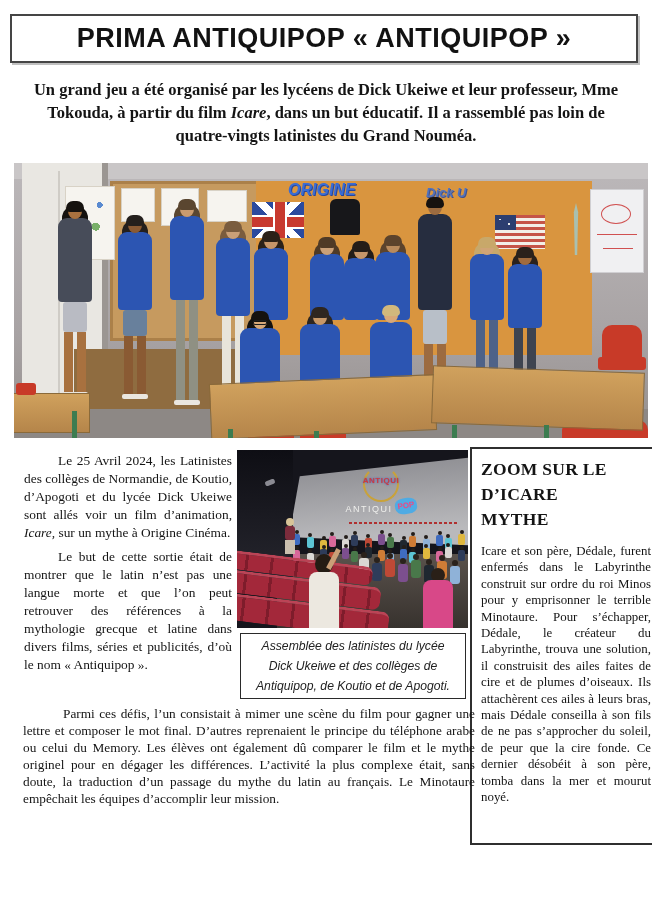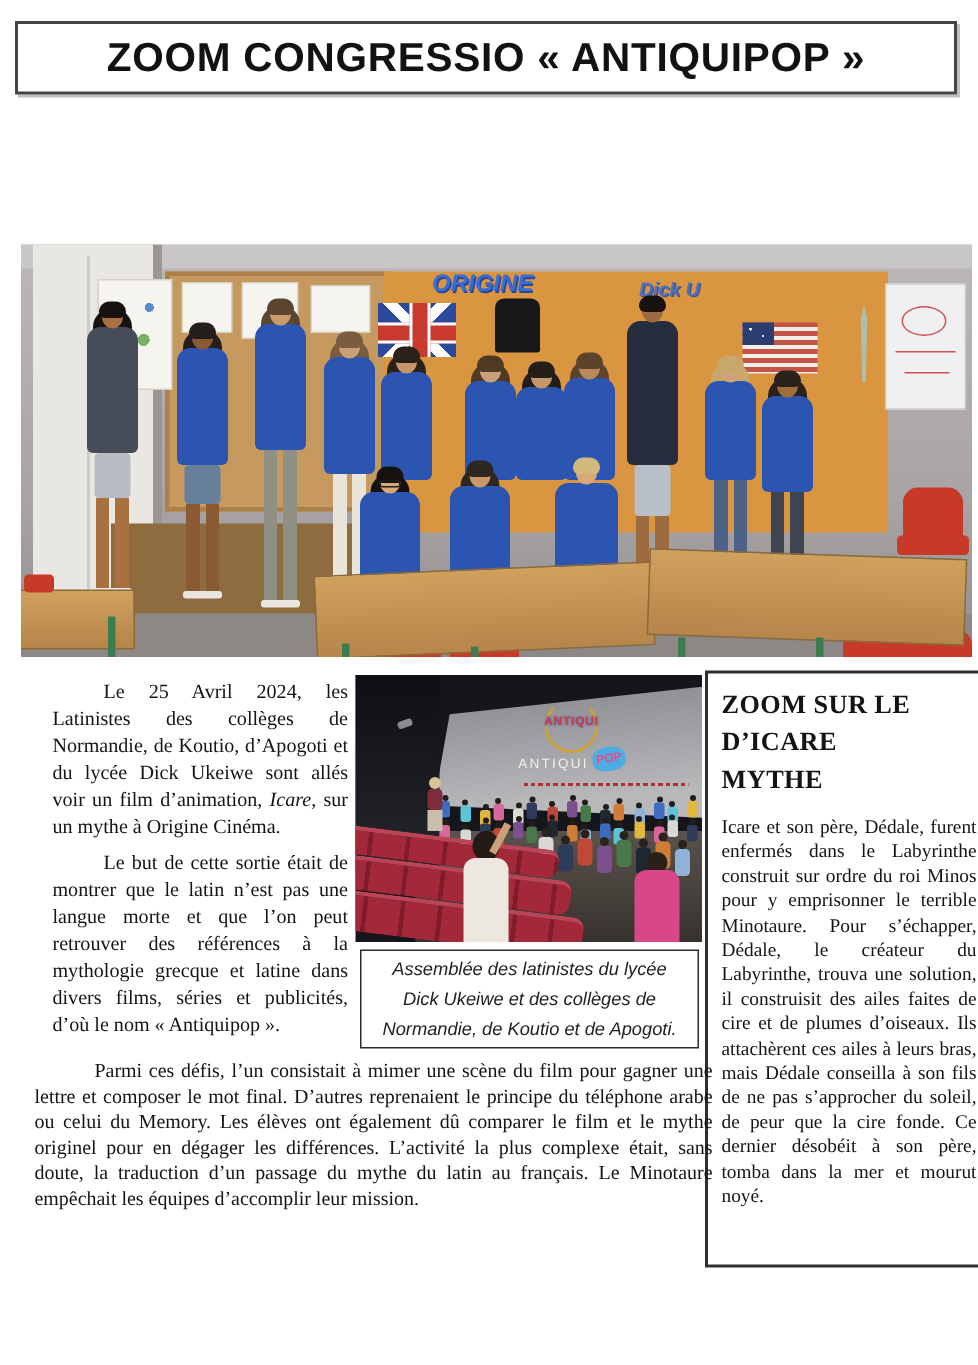--- a/index.html
+++ b/index.html
@@ -81,42 +81,43 @@
      font-size:9px;color:#efefec;letter-spacing:1.5px;}
   .ci-pop{left:52px;top:34px;width:22px;height:16px;background:#4fabe4;border-radius:40%;transform:rotate(-8deg);
      font-family:"Liberation Sans",sans-serif;font-size:8px;font-weight:bold;color:#e84b86;text-align:center;line-height:16px;}
   .ci-redline{left:6px;top:58px;width:110px;height:2px;background:repeating-linear-gradient(90deg,#b03030 0 3px,transparent 3px 5px);}
   .ci-floor{left:40px;top:104px;width:191px;height:74px;background:linear-gradient(#5a524c,#37322e);}
   .ci-seat{border-radius:8px;transform:rotate(7deg);
      background:repeating-linear-gradient(90deg,#a3283a 0 22px,#7e1c2b 22px 25px);border-top:3px solid #bb4456;}
 
   
   .leftcol{position:absolute;left:23px;top:452px;width:209px;font-size:13.4px;line-height:18px;text-align:justify;}
-  .leftcol p{margin:0 0 6px 12px;text-indent:34px;}
+  .leftcol p{margin:0 0 6px 1px;text-indent:34px;}
   .caption-box{position:absolute;left:240px;top:633px;width:226px;height:66px;border:1.5px solid #2a2a2a;
      box-sizing:border-box;display:flex;align-items:center;justify-content:center;background:#fff;}
   .caption-box .cap{font-family:"Liberation Sans","DejaVu Sans",sans-serif;font-style:italic;
      font-size:12.2px;line-height:20px;text-align:center;padding:0 8px;color:#222;}
   .zoom-box{position:absolute;left:470px;top:447px;width:192px;height:398px;border:2px solid #2f2f2f;
      box-sizing:border-box;padding:8px 9px;background:#fff;}
   .zoom-box .zh{font-size:17.5px;font-weight:bold;line-height:25px;letter-spacing:.3px;}
   .zoom-box .zb{margin-top:11px;font-size:12.9px;line-height:16.4px;text-align:justify;}
   .bottom{position:absolute;left:23px;top:705px;width:452px;font-size:13.3px;line-height:17px;text-align:justify;}
   .bottom p{margin:0 0 5px 0;text-indent:40px;}
   .bottom p.wide{width:605px;}
 </style>
 </head>
 <body>
 
 <div class="page">
 
   <div class="title-box">
-    <h1>ZOOM CONGRESSIO « ANTIQUIPOP »</h1>
-  </div>
-
+    <h1>PRIMA ANTIQUIPOP « ANTIQUIPOP »</h1>
+  </div>
+
+  <div class="intro"><span>Un grand jeu a été organisé par les lycéens de Dick Ukeiwe et leur professeur, Mme Tokouda, à partir du film </span><span class="film">Icare</span><span>, dans un but éducatif. Il a rassemblé pas loin de quatre-vingts latinistes du Grand Nouméa.</span></div>
 
   <div class="photo classroom" id="classroom">
     <div class="cr-ceiling"></div>
     <div class="cr-cabinet"></div>
     <div class="cr-cabline"></div>
     <div class="cr-doorframe"></div>
     <div class="cr-cork"></div>
     <div class="cr-poster p1" style="left:52px;top:24px;width:48px;height:72px;"></div>
     <div class="cr-poster" style="left:108px;top:26px;width:32px;height:32px;"></div>
     <div class="cr-poster" style="left:148px;top:26px;width:36px;height:36px;"></div>
@@ -444,21 +445,21 @@
           <div style="left: 2px; top: 18px; width: 30px; height: 56px; border-radius: 8px 8px 0px 0px; background: rgb(236, 232, 224);"></div>
         </div>
         <div style="left: 186px; top: 118px; width: 30px; height: 60px;">
           <div style="left: 8px; top: 0px; width: 14px; height: 14px; border-radius: 50%; background: rgb(42, 32, 24);"></div>
           <div style="left: 0px; top: 12px; width: 30px; height: 48px; border-radius: 8px 8px 0px 0px; background: rgb(216, 72, 136);"></div>
         </div>
       </div>
   </div>
 
   <div class="caption-box">
-    <div class="cap">Assemblée des latinistes du lycée Dick Ukeiwe et des collèges de Normandie, de Koutio et de Apogoti.</div>
+    <div class="cap">Assemblée des latinistes du lycée Dick Ukeiwe et des collèges de Antiquipop, de Koutio et de Apogoti.</div>
   </div>
 
   <div class="zoom-box">
     <div class="zh">ZOOM SUR LE</div>
     <div class="zh">D’ICARE</div>
     <div class="zh">MYTHE</div>
     <div class="zb">Icare et son père, Dédale, furent enfermés dans le Labyrinthe construit sur ordre du roi Minos pour y emprisonner le terrible Minotaure. Pour s’échapper, Dédale, le créateur du Labyrinthe, trouva une solution, il construisit des ailes faites de cire et de plumes d’oiseaux. Ils attachèrent ces ailes à leurs bras, mais Dédale conseilla à son fils de ne pas s’approcher du soleil, de peur que la cire fonde. Ce dernier désobéit à son père, tomba dans la mer et mourut noyé.</div>
   </div>
 
   <div class="bottom">

